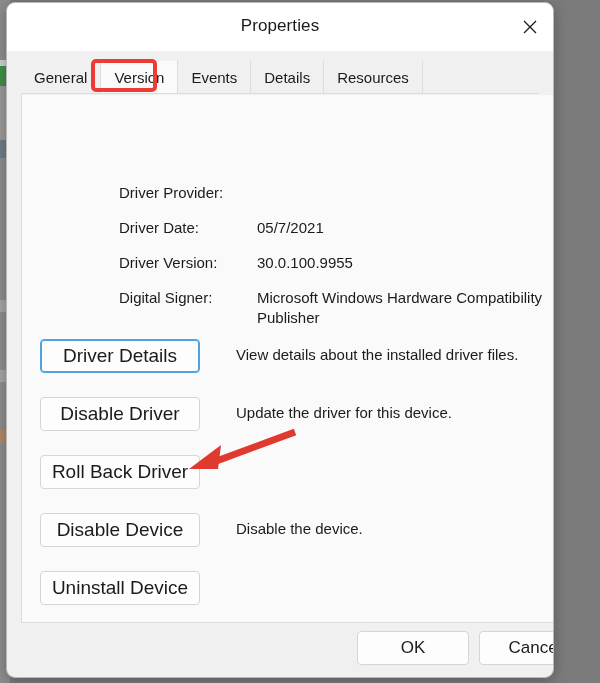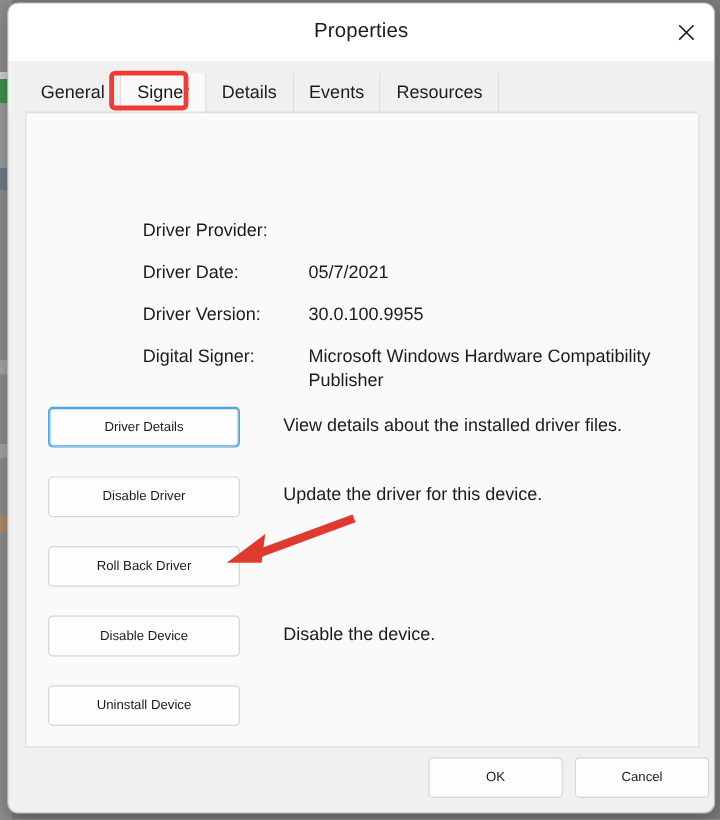--- a/index.html
+++ b/index.html
@@ -39,21 +39,21 @@
       #8d8d8d 382px, #8d8d8d 430px,
       #b08a6a 430px, #b08a6a 444px,
       #8d8d8d 444px, #8d8d8d 683px);
   }
 
   
   #dialog {
     position: absolute;
     left: 6px;
     top: 2px;
-    width: 590px;
+    width: 548px;
     height: 676px;
     background: #f0f0f0;
     border: 1px solid #b9b9b9;
     border-radius: 9px;
     box-sizing: border-box;
     box-shadow: 0 3px 14px rgba(0,0,0,0.28);
     overflow: hidden;
   }
 
   #titlebar {
@@ -188,21 +188,21 @@
     display: flex;
     align-items: flex-start;
     height: 58px;
   }
   .action-btn {
     width: 160px;
     flex: 0 0 160px;
     height: 34px;
     line-height: 32px;
     text-align: center;
-    font-size: 11px;
+    font-size: 19px;
     color: #1b1b1b;
     background: #fdfdfd;
     border: 1px solid #d5d5d5;
     border-radius: 4px;
     box-sizing: border-box;
     cursor: default;
     font-family: "Liberation Sans", sans-serif;
     padding: 0;
   }
   .action-btn.focused {
@@ -234,21 +234,21 @@
     left: 0;
     bottom: 0;
     width: 588px;
     height: 54px;
   }
   .footer-btn {
     position: absolute;
     top: 8px;
     height: 34px;
     width: 112px;
-    font-size: 11px;
+    font-size: 17px;
     color: #1b1b1b;
     background: #fdfdfd;
     border: 1px solid #d5d5d5;
     border-radius: 4px;
     box-sizing: border-box;
     cursor: default;
     font-family: "Liberation Sans", sans-serif;
     padding: 0;
   }
   #ok-btn     { left: 350px; }
@@ -267,23 +267,23 @@
     <div id="close-btn">
       <svg width="16" height="16" viewBox="0 0 16 16" aria-hidden="true">
         <path d="M2 2 L14 14 M14 2 L2 14" stroke="#1b1b1b" stroke-width="1.3" fill="none"></path>
       </svg>
     </div>
   </div>
 
   <div id="tabstrip">
     <div id="tabs">
       <div class="tab">General</div>
-      <div class="tab active">Signer</div>
+      <div class="tab active">Version</div>
+      <div class="tab">Events</div>
       <div class="tab">Details</div>
-      <div class="tab">Events</div>
       <div class="tab">Resources</div>
     </div>
     <div id="tab-underline"></div>
   </div>
 
   <div id="driver-highlight"></div>
 
   <div id="panel">
 
     <div id="info">

